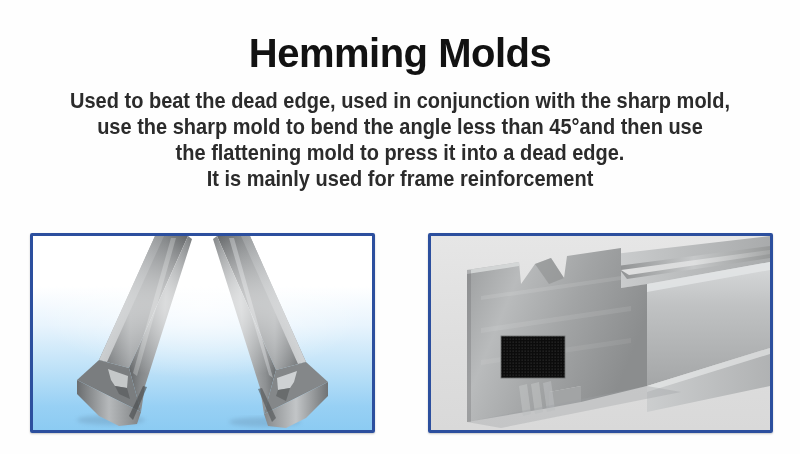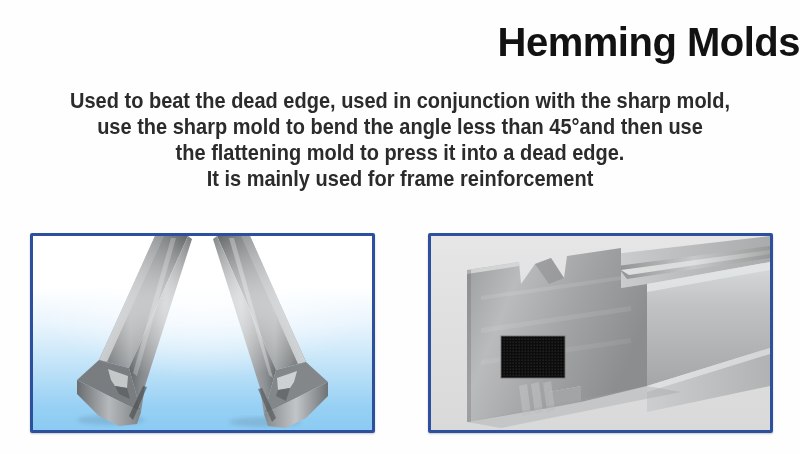--- a/index.html
+++ b/index.html
@@ -18,24 +18,24 @@
   .page {
     width: 800px;
     height: 454px;
     position: relative;
     background: #fefefe;
   }
 
   
   .title {
     position: absolute;
-    top: 20px;
+    top: 31px;
     left: 0;
     width: 800px;
-    text-align: right;
+    text-align: center;
     font-size: 40px;
     font-weight: 700;
     letter-spacing: -0.5px;
     color: #121212;
     line-height: 1.1;
   }
 
   
   .desc {
     position: absolute;

